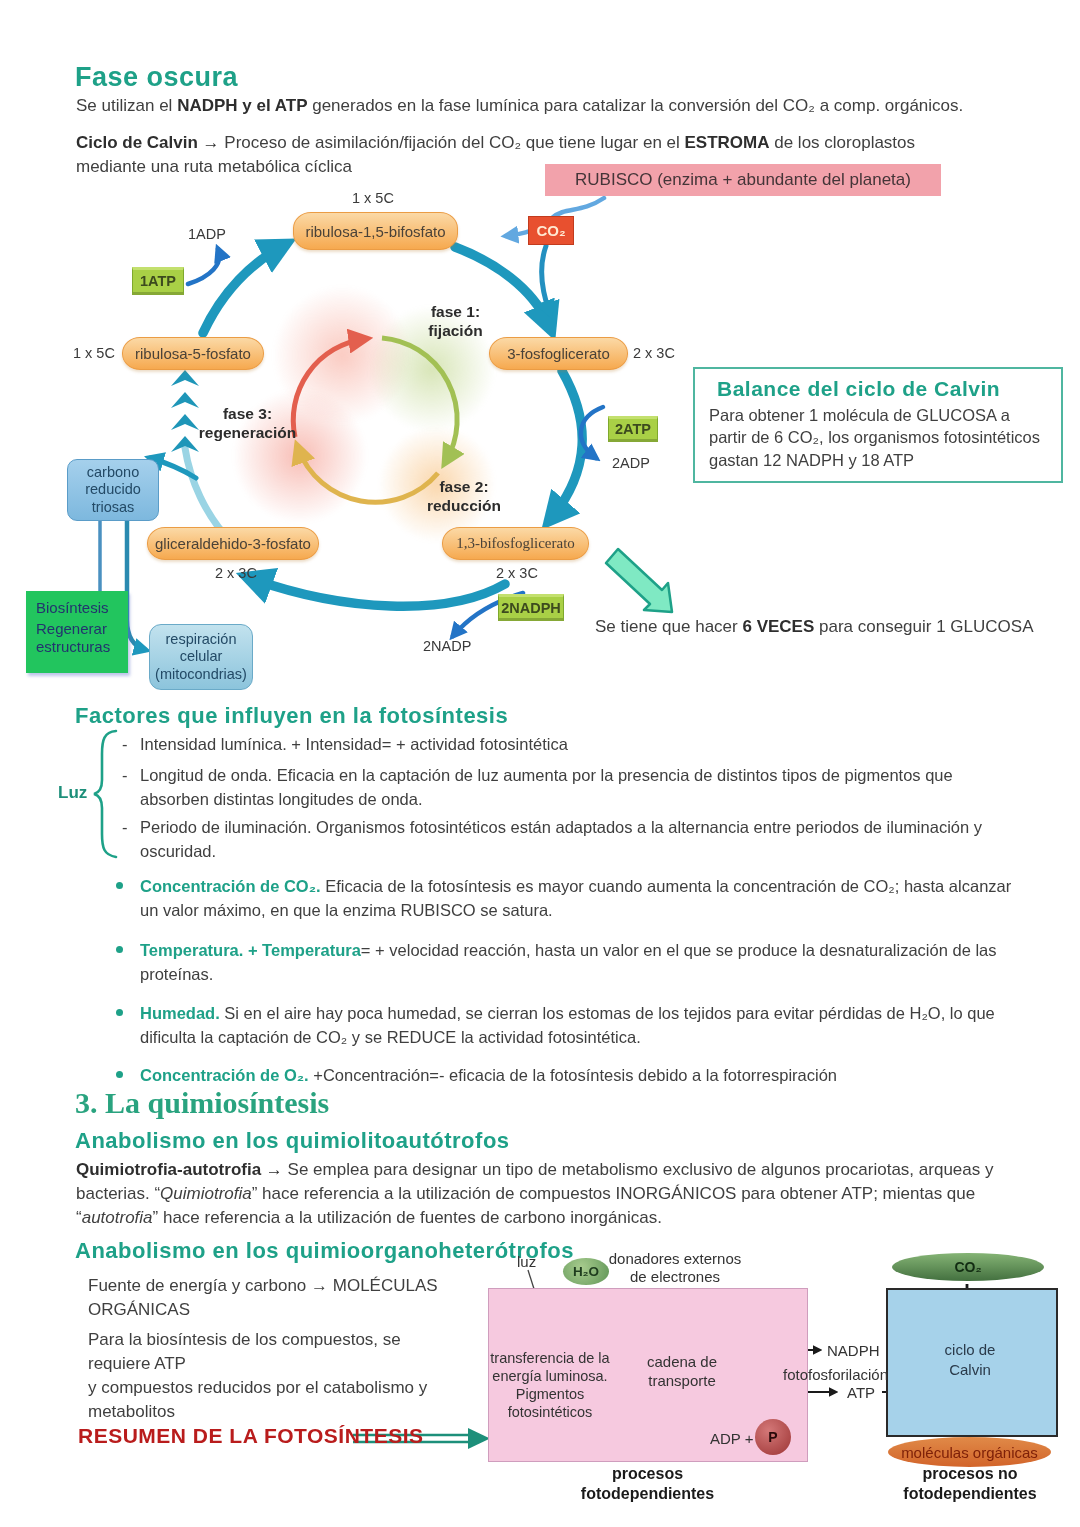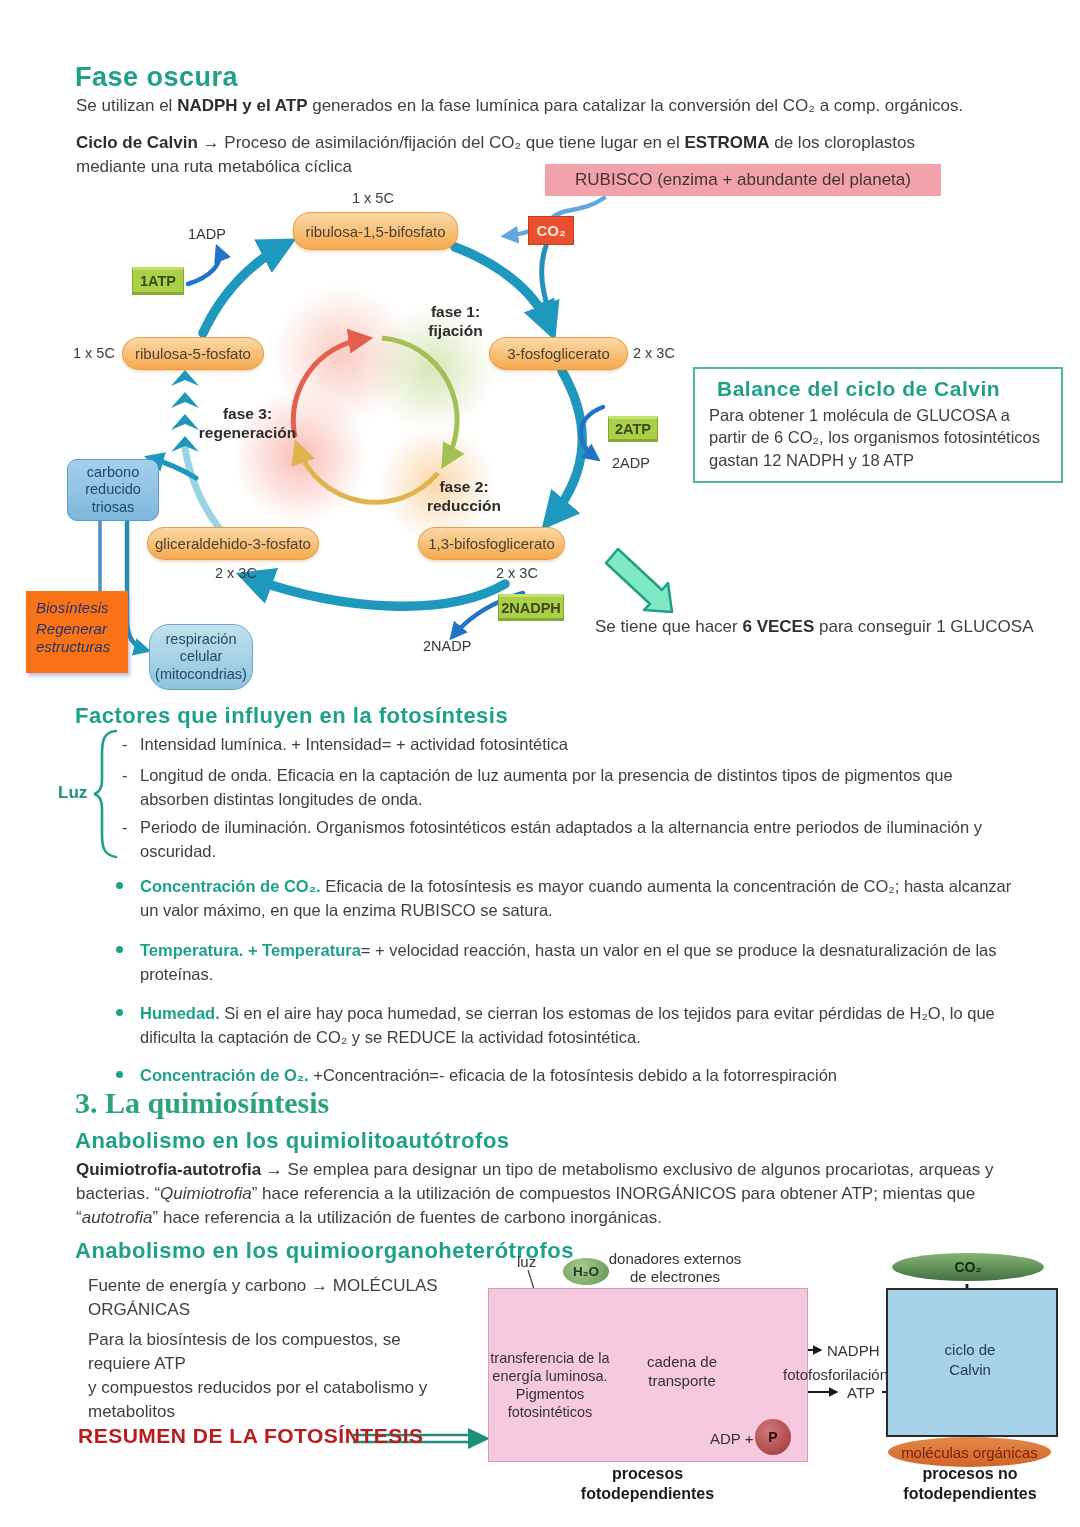--- a/index.html
+++ b/index.html
@@ -171,31 +171,31 @@
 
   <div class="abs" style="left:67px;top:459px;width:90px;height:60px;background:linear-gradient(#a5d0ec,#7db8de);border:1.5px solid #5a9cc8;border-radius:10px;display:flex;align-items:center;justify-content:center;text-align:center;font-size:14.5px;color:#234a66;line-height:1.2;">carbono reducido triosas</div>
 
   <div class="faselbl" style="left:418px;top:477px;width:92px;">
     <span>fase 2:</span><br>
     <span>reducción</span>
   </div>
 
   <div class="node" style="left:147px;top:527px;width:170px;height:31px;">gliceraldehido-3-fosfato</div>
   <div class="lbl" style="left:215px;top:565px;">2 x 3C</div>
-  <div class="node" style="left:418px;top:527px;width:145px;height:31px;">1,3-bifosfoglicerato</div>
+  <div class="node" style="left:442px;top:527px;width:145px;height:31px;font-family:Liberation Serif, serif;">1,3-bifosfoglicerato</div>
   <div class="lbl" style="left:496px;top:565px;">2 x 3C</div>
   <div class="gbox" style="left:498px;top:594px;width:64px;height:21px;">2NADPH</div>
   <div class="lbl" style="left:423px;top:638px;">2NADP</div>
 
-  <div class="abs" style="left:26px;top:591px;width:102px;height:82px;background:#f97316;color:#23336e;font-size:15px;padding:8px 0 0 10px;box-sizing:border-box;box-shadow:2px 3px 3px rgba(90,110,200,.4);font-style:italic;">
+  <div class="abs" style="left:26px;top:591px;width:102px;height:82px;background:#22c55e;color:#23336e;font-size:15px;padding:8px 0 0 10px;box-sizing:border-box;box-shadow:2px 3px 3px rgba(90,110,200,.4);">
     <div>Biosíntesis</div>
     <div style="margin-top:4px;line-height:1.2;">Regenerar estructuras</div>
   </div>
 
-  <div class="abs" style="left:149px;top:624px;width:102px;height:64px;background:linear-gradient(#c2e2ee,#8cc4dc);border:1.5px solid #6aaac8;border-radius:20px;display:flex;align-items:center;justify-content:center;text-align:center;font-size:14.5px;color:#234a66;line-height:1.2;">respiración celular (mitocondrias)</div>
+  <div class="abs" style="left:149px;top:624px;width:102px;height:64px;background:linear-gradient(#c2e2ee,#8cc4dc);border:1.5px solid #6aaac8;border-radius:12px;display:flex;align-items:center;justify-content:center;text-align:center;font-size:14.5px;color:#234a66;line-height:1.2;">respiración celular (mitocondrias)</div>
 
   <div class="balance-box" style="left:693px;top:367px;width:370px;height:116px;">
     <div class="hand-title" style="font-size:21px;margin-left:8px;">Balance del ciclo de Calvin</div>
     <div style="font-size:16.5px;line-height:1.35;margin-top:3px;">Para obtener 1 molécula de GLUCOSA a partir de 6 CO₂, los organismos fotosintéticos gastan 12 NADPH y 18 ATP</div>
   </div>
 
   <div class="abs body-txt" style="left:595px;top:615px;width:470px;">
     <span>Se tiene que hacer </span><span class="b">6 VECES</span><span> para conseguir 1 GLUCOSA</span>
   </div>
 

